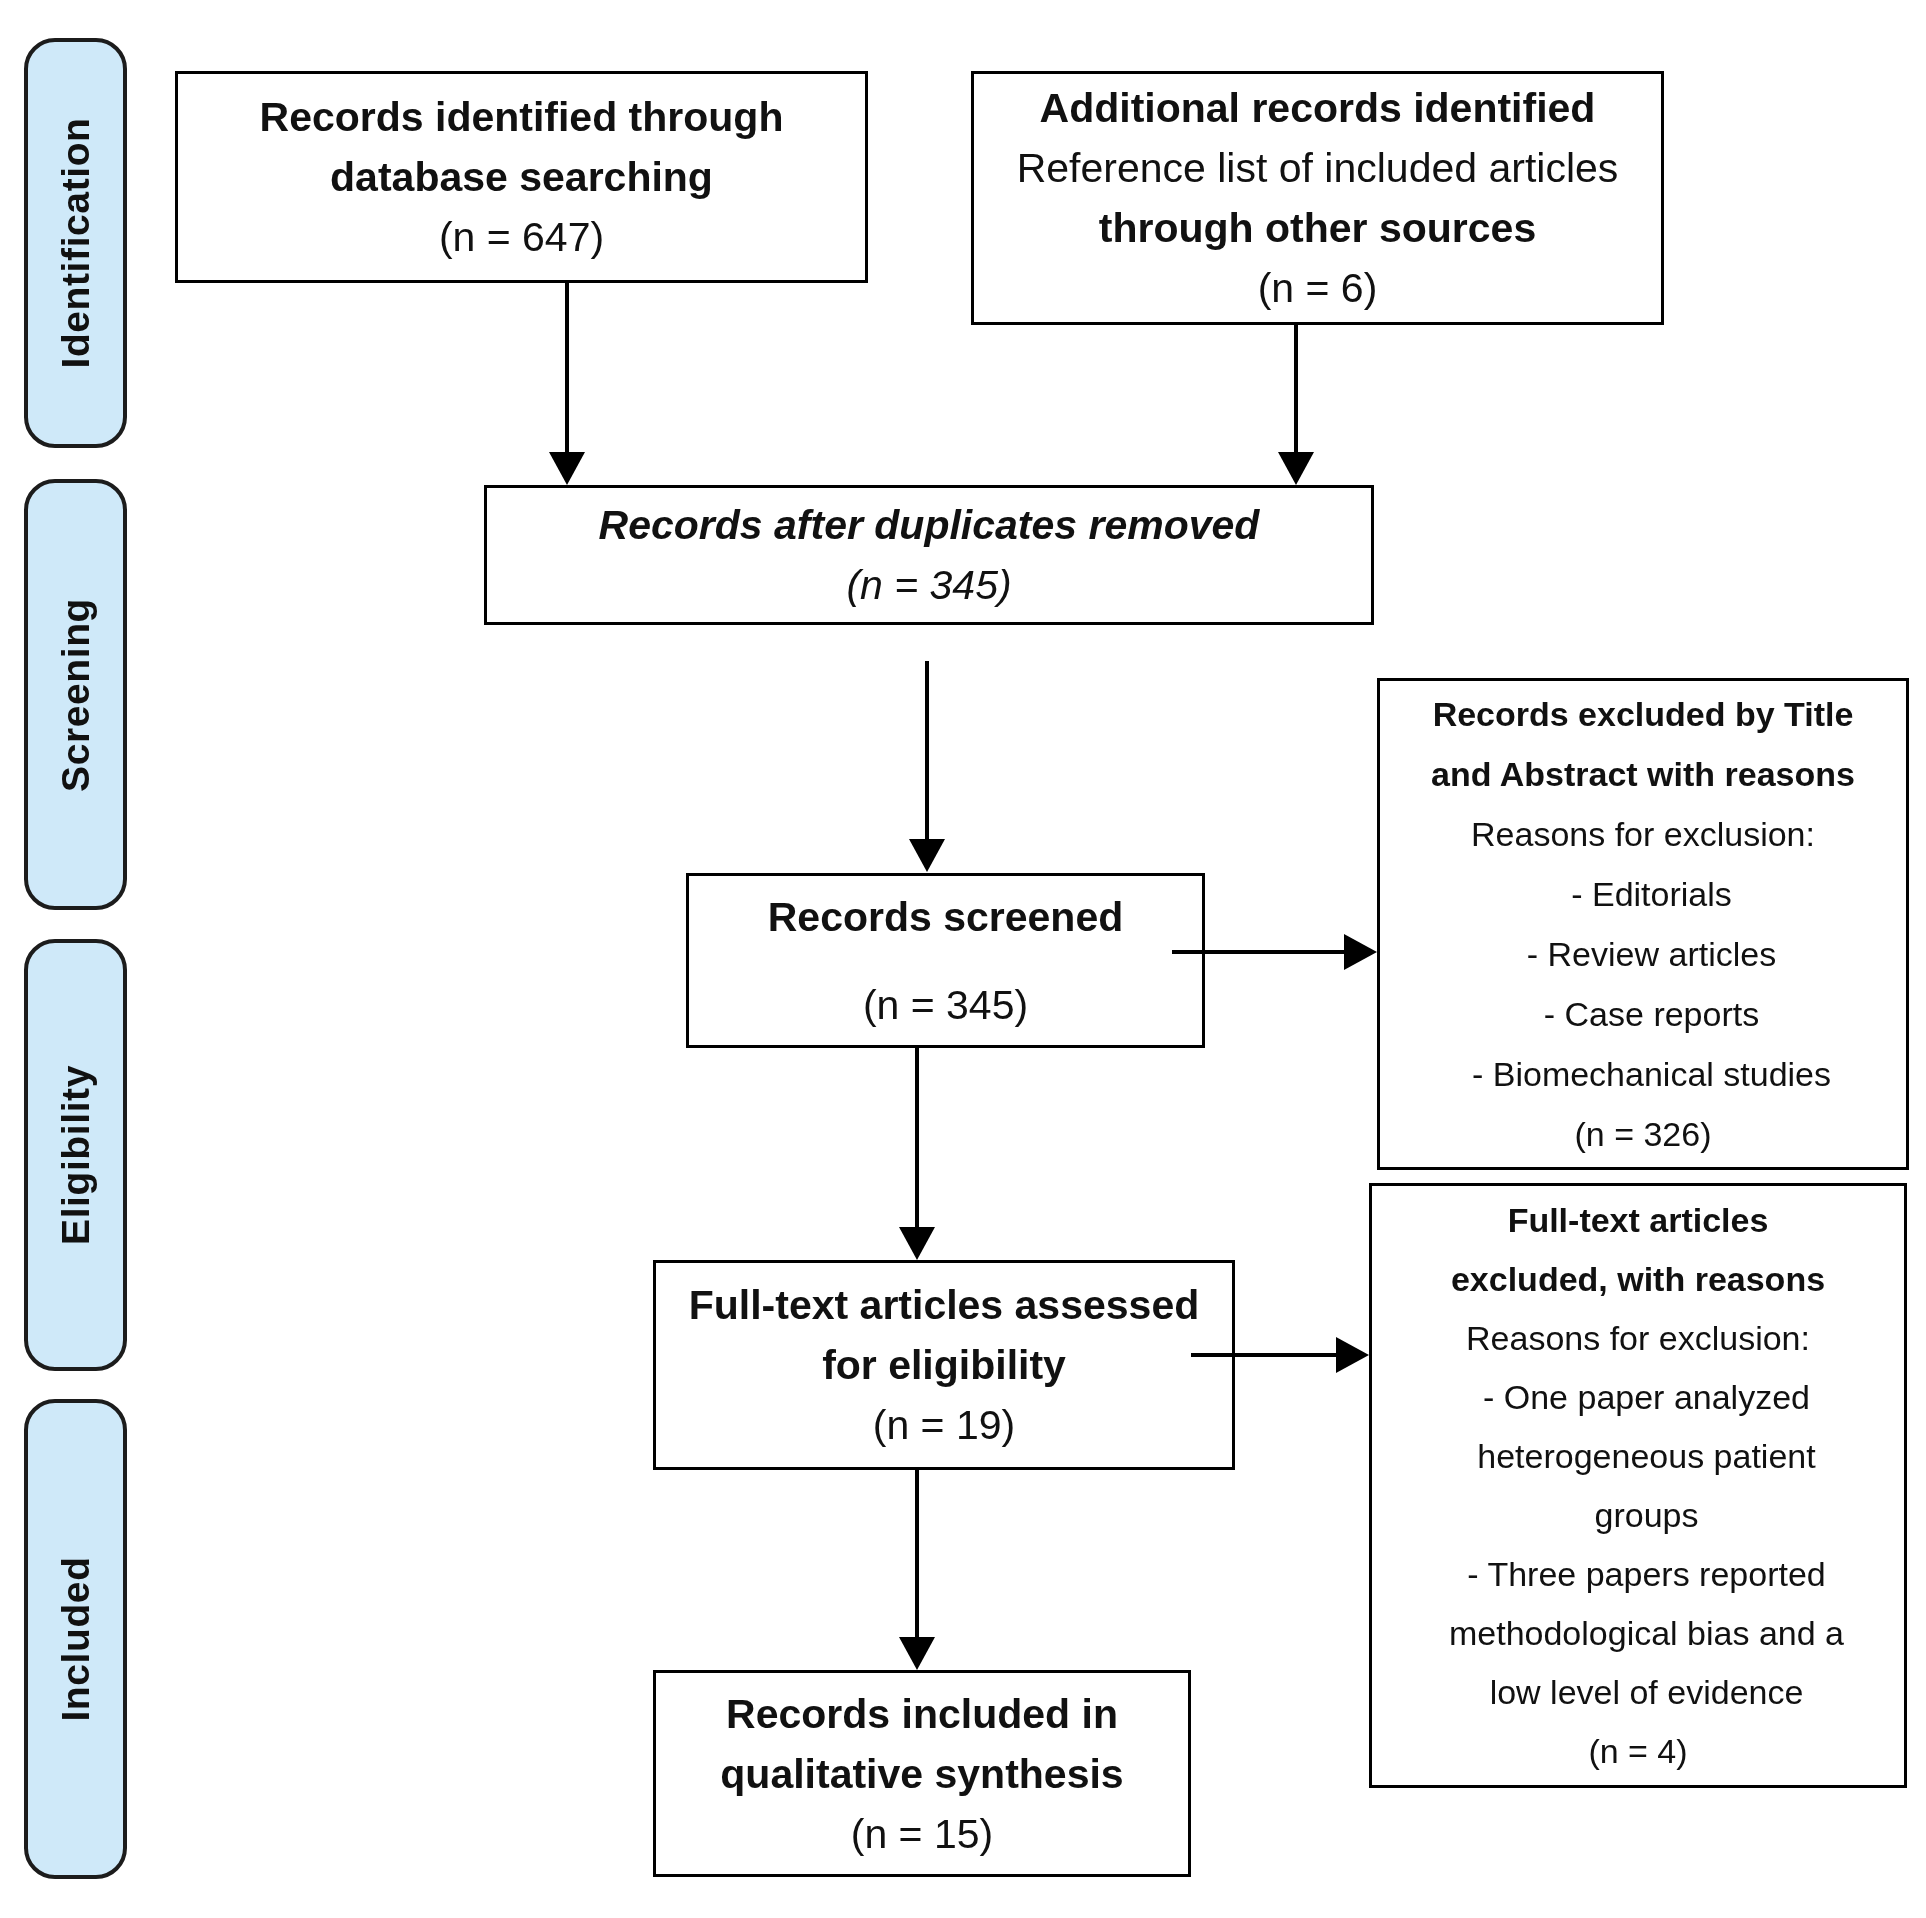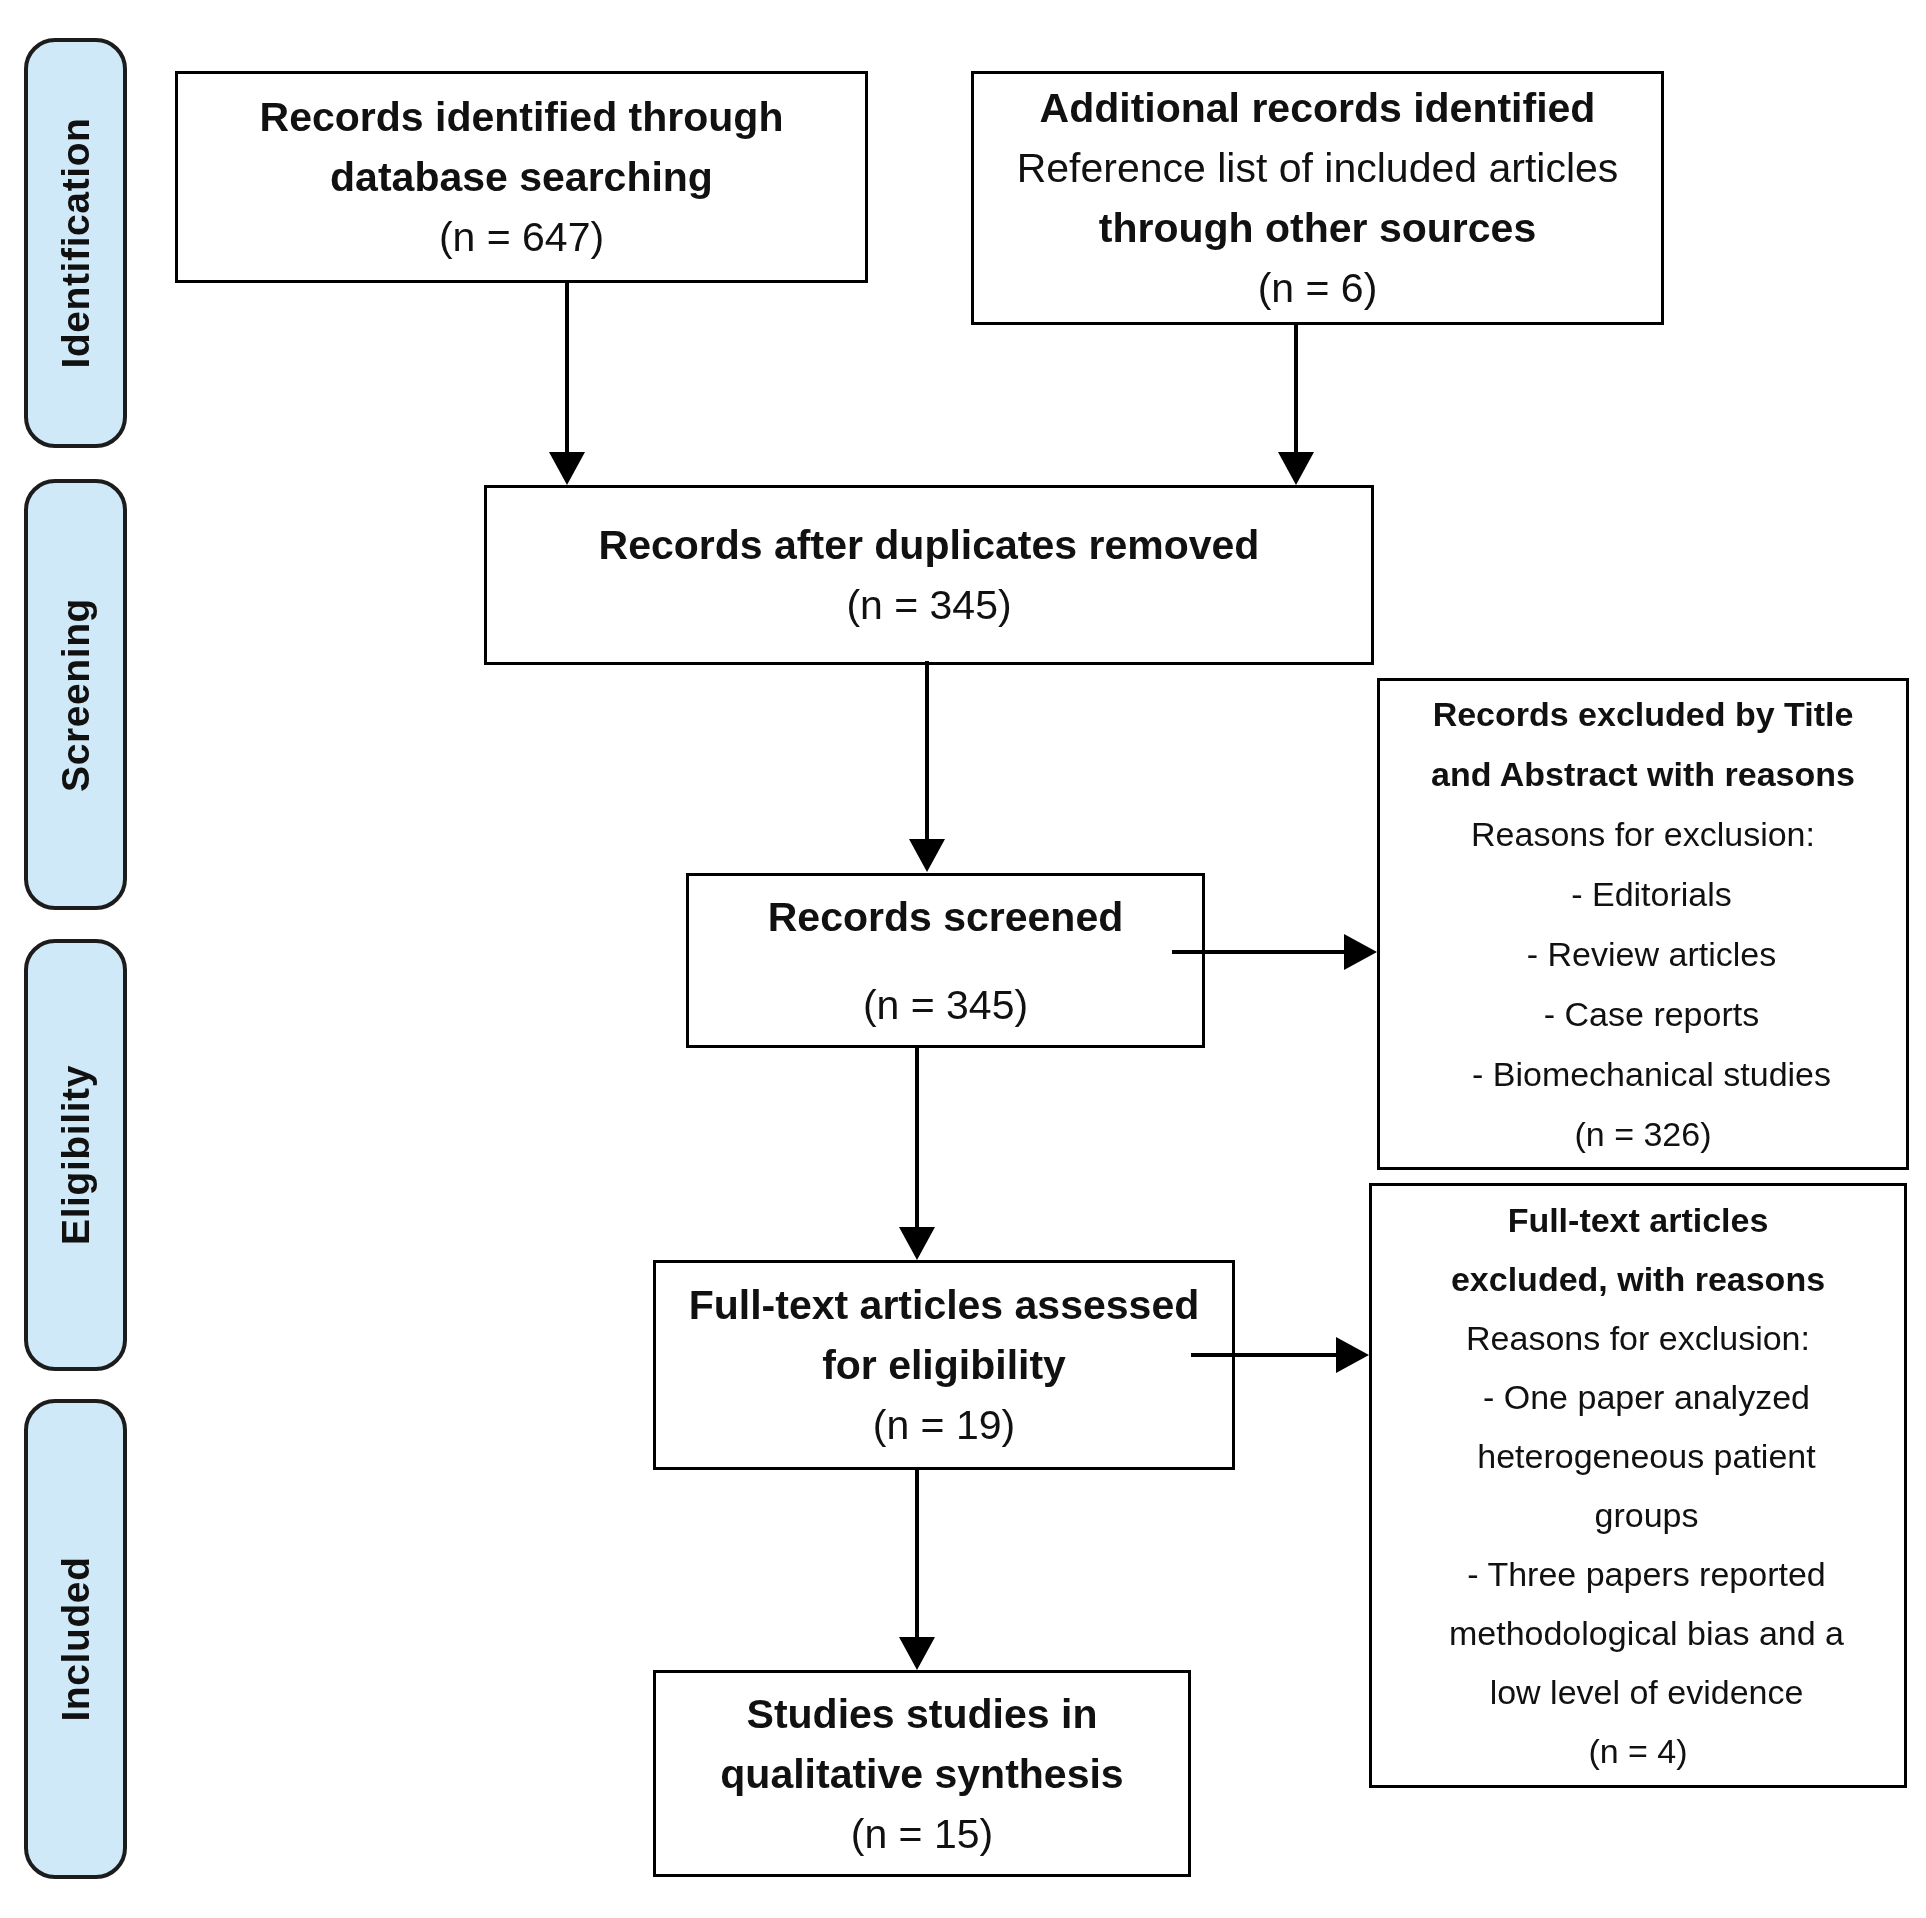--- a/index.html
+++ b/index.html
@@ -112,21 +112,21 @@
       <div class="line">(n = 647)</div>
     </div>
 
   <div class="fbox" style="left:971px;top:71px;width:693px;height:254px;">
       <div class="line b">Additional records identified</div>
       <div class="line">Reference list of included articles</div>
       <div class="line b">through other sources</div>
       <div class="line">(n = 6)</div>
     </div>
 
-  <div class="fbox" style="left:484px;top:485px;width:890px;height:180px;">
+  <div class="fbox" style="left:484px;top:485px;width:890px;height:140px;font-style:italic;">
       <div class="line b">Records after duplicates removed</div>
       <div class="line">(n = 345)</div>
     </div>
 
   <div class="fbox" style="left:686px;top:873px;width:519px;height:175px;gap:28px;">
       <div class="line b">Records screened</div>
       <div class="line">(n = 345)</div>
     </div>
 
   <div class="fbox small" style="left:1377px;top:678px;width:532px;height:492px;">
@@ -153,21 +153,21 @@
       <div class="line left">- One paper analyzed</div>
       <div class="line left">heterogeneous patient</div>
       <div class="line left">groups</div>
       <div class="line left">- Three papers reported</div>
       <div class="line left">methodological bias and a</div>
       <div class="line left">low level of evidence</div>
       <div class="line">(n = 4)</div>
     </div>
 
   <div class="fbox" style="left:653px;top:1670px;width:538px;height:207px;">
-      <div class="line b">Studies studies in</div>
+      <div class="line b">Records included in</div>
       <div class="line b">qualitative synthesis</div>
       <div class="line">(n = 15)</div>
     </div>
 
   <div class="vline" style="left:565px;top:283px;height:170px;"></div>
   <div class="head-down" style="left:549px;top:452px;"></div>
 
   <div class="vline" style="left:1294px;top:325px;height:128px;"></div>
   <div class="head-down" style="left:1278px;top:452px;"></div>
 

